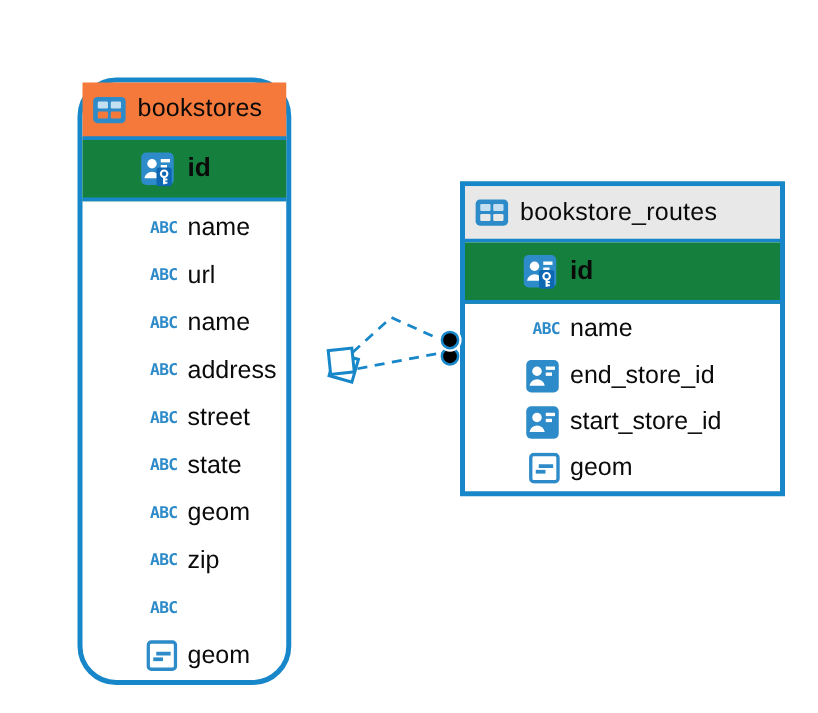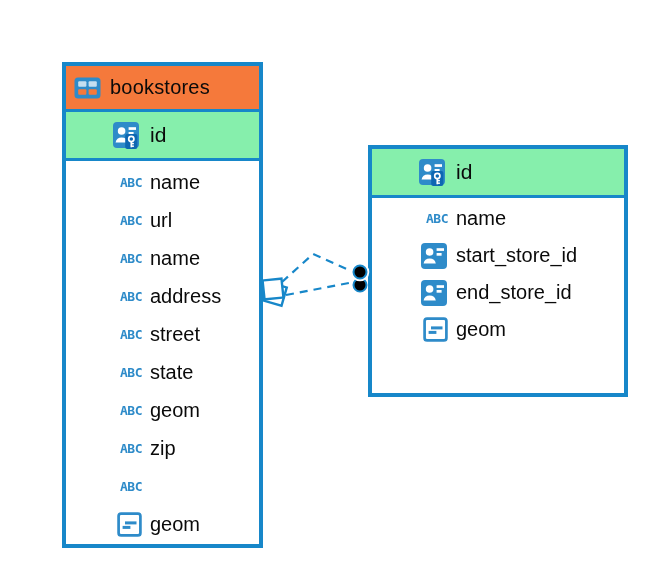--- a/index.html
+++ b/index.html
@@ -12,37 +12,37 @@
   }
   html,body{margin:0;padding:0;background:#fff;}
   .canvas{
     position:relative;width:654px;height:570px;background:#fff;overflow:hidden;
     font-family:"Liberation Sans", sans-serif;color:var(--text);
   }
   .table{
     position:absolute;box-sizing:border-box;border:4px solid var(--blue);
     background:#fff;z-index:1;display:flex;flex-direction:column;
   }
-  .t-left{left:62px;top:62px;width:201px;height:486px;}
+  .t-left{left:62px;top:62px;width:171px;height:486px;border-radius:31px;}
   .t-right{left:368px;top:145px;width:260px;height:252px;}
   .thead{
     display:flex;align-items:center;gap:9px;padding:0 6px 0 8px;
     border-bottom:3px solid var(--blue);flex:0 0 auto;
     font-size:20px;letter-spacing:.2px;
   }
   .t-left .thead{height:43px;}
   .t-right .thead{height:42px;}
   .header-orange{background:var(--orange);}
   .header-gray{background:var(--gray);}
   .header-orange .hole{fill:var(--orange);}
   .header-gray .hole{fill:var(--gray);}
   .idrow{
     display:flex;align-items:center;gap:8px;padding:0 6px;
     border-bottom:3px solid var(--blue);flex:0 0 auto;height:46px;
-    font-size:21px;font-weight:400;background:#86efac;
+    font-size:21px;font-weight:700;background:#15803d;
   }
   .cols{padding:2px 6px;flex:1 1 auto;overflow:hidden;}
   .row{display:flex;align-items:center;gap:8px;font-size:20px;}
   .t-left .row{height:38px;}
   .t-right .row{height:37px;}
   .icon-box{flex:0 0 32px;display:flex;align-items:center;justify-content:flex-end;margin-left:38px;}
   .abc{
     font-family:"DejaVu Sans Mono", monospace;font-weight:700;font-size:13px;
     color:var(--icon-blue);letter-spacing:-0.5px;
   }
@@ -145,20 +145,30 @@
             <rect x="8" y="9.4" width="11.5" height="3" fill="var(--icon-blue)"></rect>
             <rect x="5.6" y="13.9" width="7.8" height="3" fill="var(--icon-blue)"></rect>
           </svg>
         </span>
         <span class="lbl">geom</span>
       </div>
     </div>
   </div>
 
   <div class="table t-right">
+    <div class="thead header-gray">
+      <svg width="27" height="22" viewBox="0 0 27 22">
+        <rect x="0.5" y="0.5" width="26" height="21" rx="3.5" fill="var(--icon-blue)"></rect>
+        <rect x="4.2" y="4.2" width="8.2" height="5.6" rx="1" fill="rgba(255,255,255,0.72)"></rect>
+        <rect x="14.6" y="4.2" width="8.2" height="5.6" rx="1" fill="rgba(255,255,255,0.72)"></rect>
+        <rect class="hole" x="4.2" y="12.2" width="8.2" height="5.6" rx="1"></rect>
+        <rect class="hole" x="14.6" y="12.2" width="8.2" height="5.6" rx="1"></rect>
+      </svg>
+      <span class="lbl">bookstore_routes</span>
+    </div>
 
     <div class="idrow">
       <span class="icon-box">
         <svg width="30" height="30" viewBox="0 0 30 30">
           <rect x="1" y="2" width="26" height="26" rx="4" fill="var(--icon-blue)"></rect>
           <circle cx="9.6" cy="11" r="3.8" fill="#fff"></circle>
           <path d="M3.6 22.5 a6.2 6.2 0 0 1 12.2 0 z" fill="#fff"></path>
           <rect x="16.6" y="7.2" width="7.4" height="2.7" fill="#fff"></rect>
           <rect x="16.6" y="12" width="5" height="2.7" fill="#fff"></rect>
           <rect x="13.2" y="14" width="12.2" height="15" rx="2" fill="var(--badge-blue)"></rect>
@@ -181,33 +191,33 @@
       <div class="row">
         <span class="icon-box">
           <svg width="28" height="28" viewBox="0 0 28 28">
             <rect x="1" y="1" width="26" height="26" rx="4" fill="var(--icon-blue)"></rect>
             <circle cx="9.6" cy="10" r="3.8" fill="#fff"></circle>
             <path d="M3.6 21.5 a6.2 6.2 0 0 1 12.2 0 z" fill="#fff"></path>
             <rect x="16.6" y="6.2" width="7.4" height="2.7" fill="#fff"></rect>
             <rect x="16.6" y="11" width="5" height="2.7" fill="#fff"></rect>
           </svg>
         </span>
-        <span class="lbl">start_store_id</span>
+        <span class="lbl">end_store_id</span>
       </div>
       <div class="row">
         <span class="icon-box">
           <svg width="28" height="28" viewBox="0 0 28 28">
             <rect x="1" y="1" width="26" height="26" rx="4" fill="var(--icon-blue)"></rect>
             <circle cx="9.6" cy="10" r="3.8" fill="#fff"></circle>
             <path d="M3.6 21.5 a6.2 6.2 0 0 1 12.2 0 z" fill="#fff"></path>
             <rect x="16.6" y="6.2" width="7.4" height="2.7" fill="#fff"></rect>
             <rect x="16.6" y="11" width="5" height="2.7" fill="#fff"></rect>
           </svg>
         </span>
-        <span class="lbl">end_store_id</span>
+        <span class="lbl">start_store_id</span>
       </div>
       <div class="row">
         <span class="icon-box">
           <svg width="25" height="25" viewBox="0 0 25 25">
             <rect x="1.6" y="1.6" width="21.8" height="21.8" rx="2.5" fill="none" stroke="var(--icon-blue)" stroke-width="2.7"></rect>
             <rect x="8" y="9.4" width="11.5" height="3" fill="var(--icon-blue)"></rect>
             <rect x="5.6" y="13.9" width="7.8" height="3" fill="var(--icon-blue)"></rect>
           </svg>
         </span>
         <span class="lbl">geom</span>

